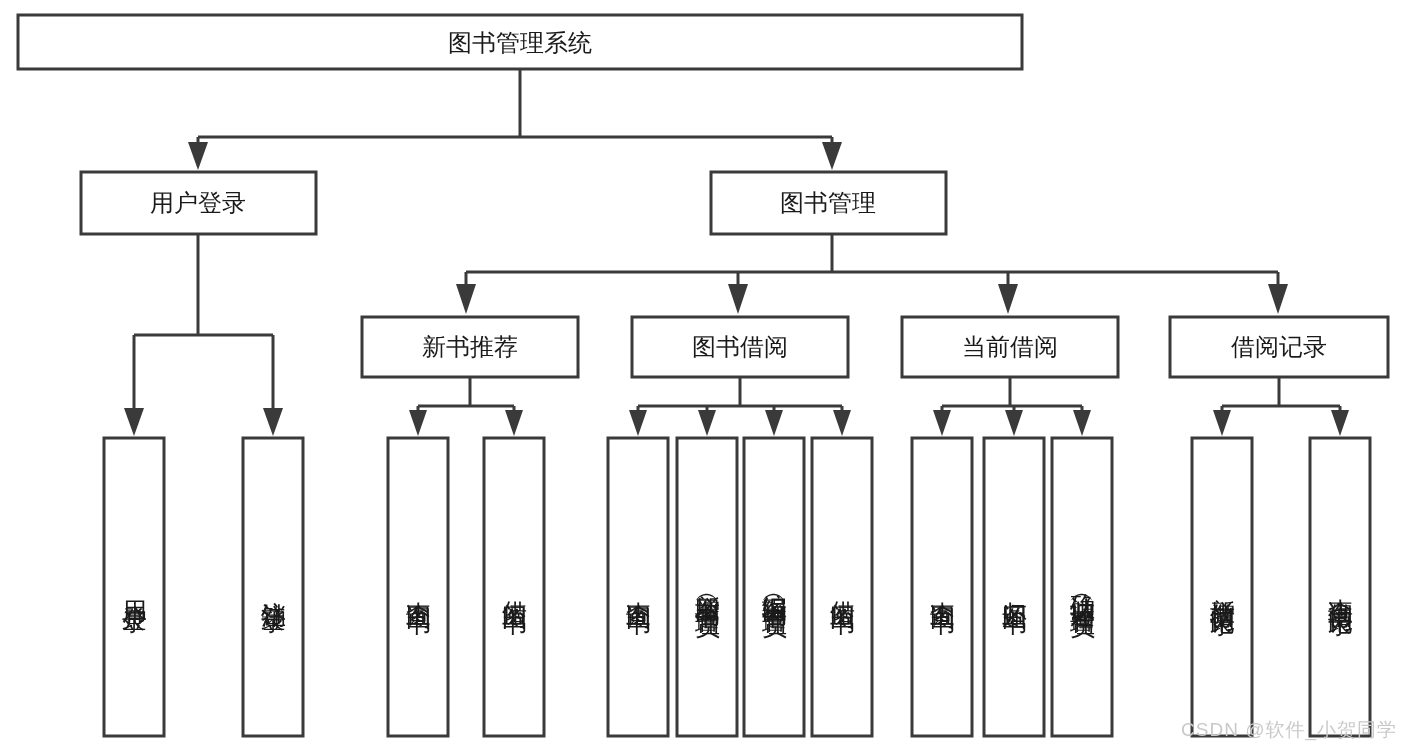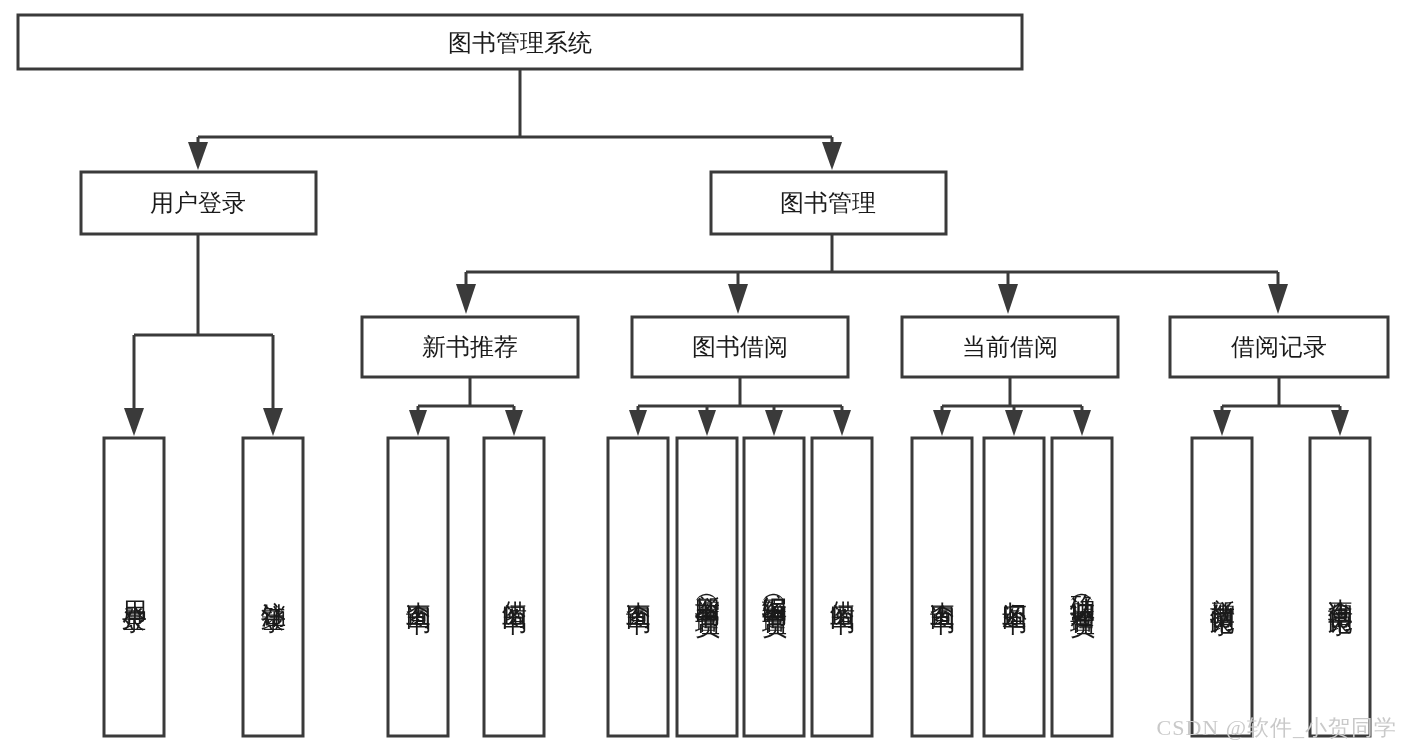--- a/index.html
+++ b/index.html
@@ -67,22 +67,22 @@
     display: flex;
     align-items: center;
     justify-content: center;
     text-align: center;
     white-space: nowrap;
   }
   .watermark {
     position: absolute;
     right: 8px;
     bottom: 6px;
-    font-family: Liberation Serif, serif;
-    font-size: 22px;
+    font-family: Liberation Sans, sans-serif;
+    font-size: 19px;
     color: #c9c9c9;
     letter-spacing: 1px;
     white-space: nowrap;
   }
 </style>
 </head>
 <body>
 
 <div id="diagram-root">
 

